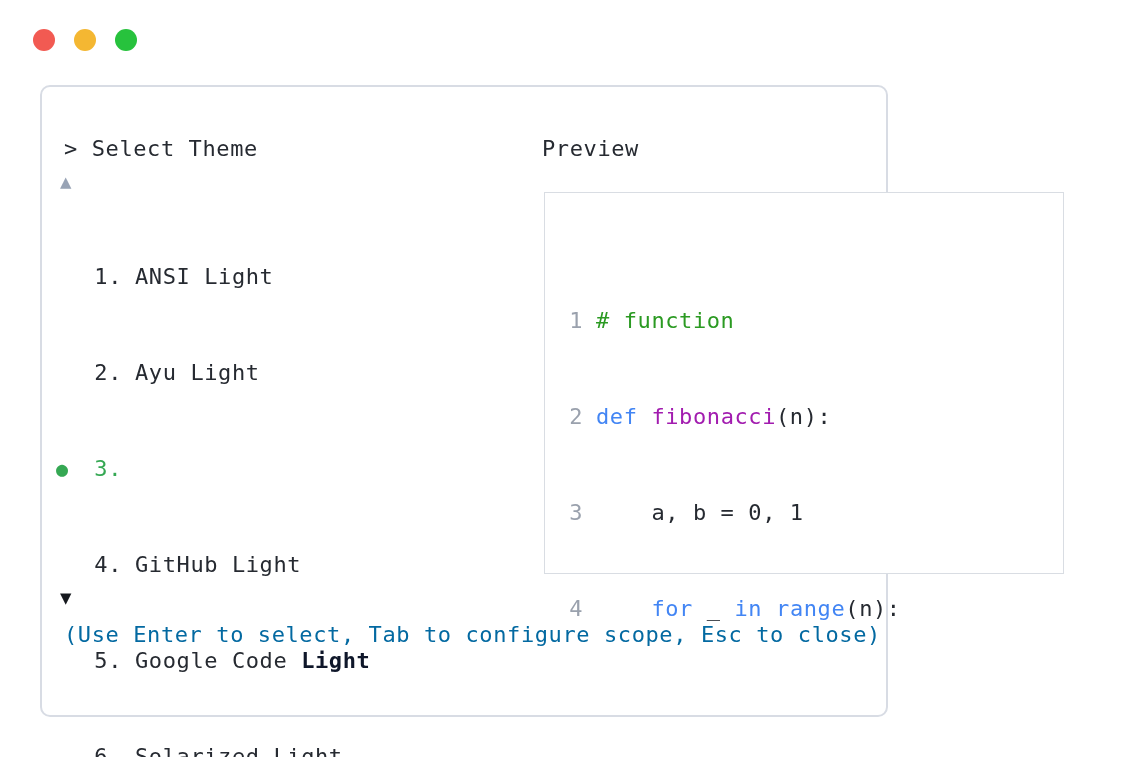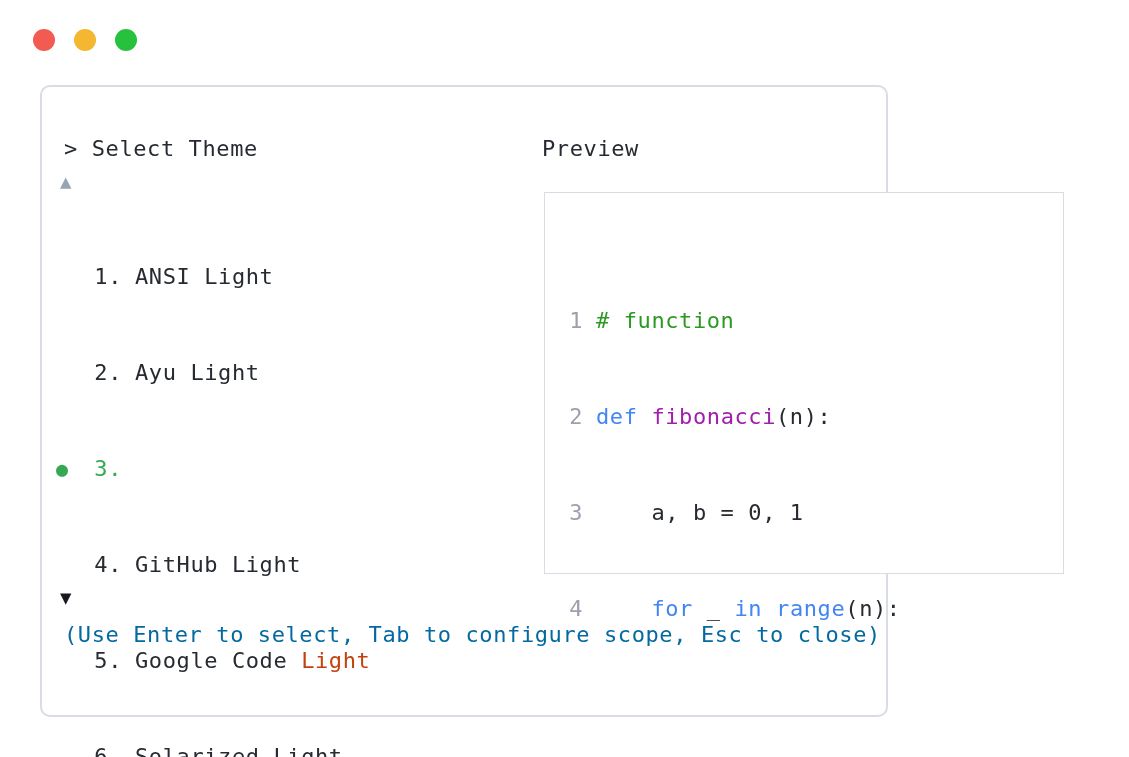--- a/index.html
+++ b/index.html
@@ -41,21 +41,21 @@
     color: #16191e; font-size: 19px;
   }
   .theme-list { position: absolute; left: 10px; top: 110px; }
   .theme-row { display: flex; height: 32px; align-items: baseline; line-height: 32px; }
   .marker {
     width: 28px; padding-left: 4px;
     color: #35a853; font-size: 20px;
   }
   .num { width: 42px; display: inline-block; text-align: right; }
   .theme-name { margin-left: 13px; }
-  .muted { color: #c2410c; }
+  .muted { color: #0f172a; font-weight: bold; }
   .theme-row.selected .num,
   .theme-row.selected .theme-name { color: #35a853; }
   .help-line {
     position: absolute; left: 22px; top: 532px;
     color: #0369a1;
   }
 
   
   .preview-title { position: absolute; left: 500px; top: 46px; }
   .preview-box {

